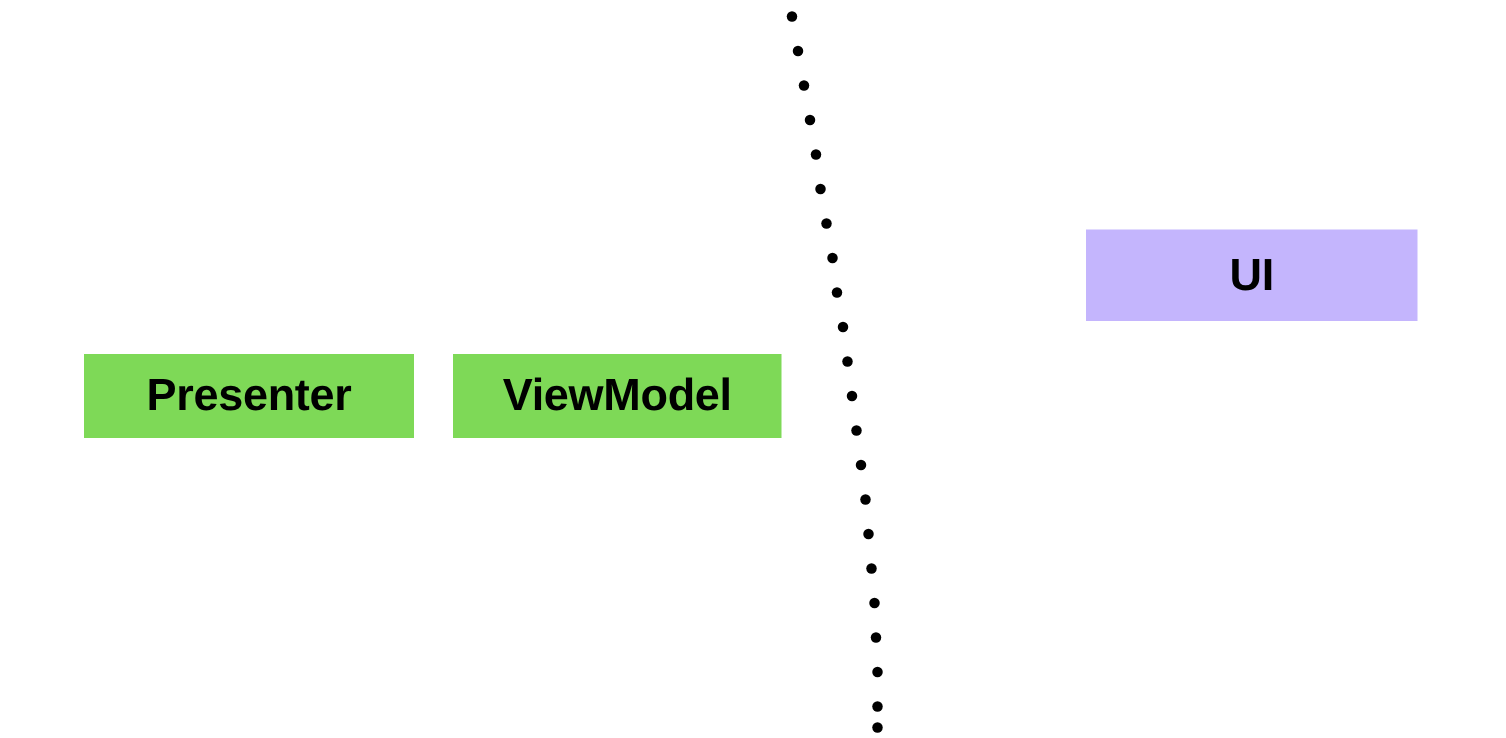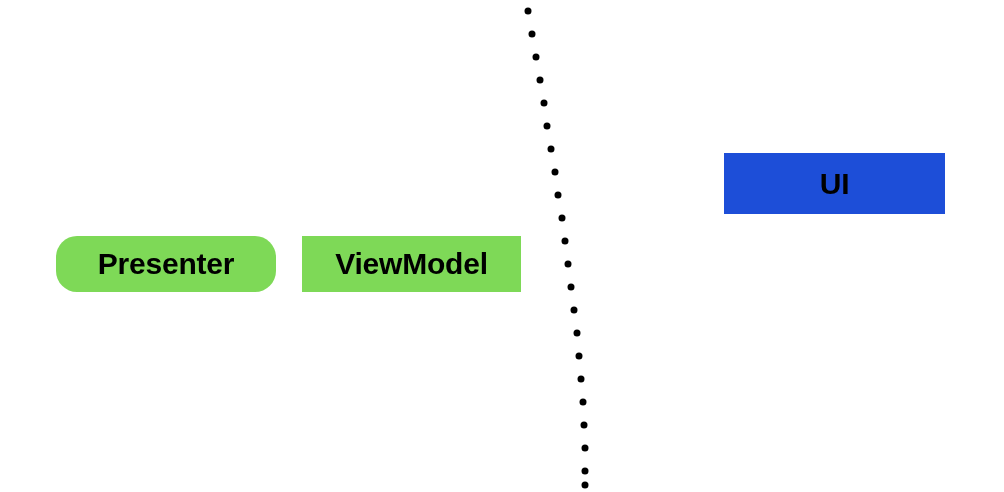--- a/index.html
+++ b/index.html
@@ -27,21 +27,20 @@
     color: #000000;
     line-height: 1;
     user-select: none;
   }
   #node-presenter {
     left: 56px;
     top: 236px;
     width: 220px;
     height: 56px;
     font-size: 30px;
-    border-radius: 21px;
   }
   #node-viewmodel {
     left: 314px;
     top: 236px;
     width: 219px;
     height: 56px;
     font-size: 30px;
   }
   #node-ui {
     left: 724px;
@@ -90,17 +89,17 @@
     </svg>
 
   <div class="node" id="node-presenter" style="left: 56px; top: 236px; width: 220px; height: 56px; background: rgb(126, 217, 87); color: rgb(0, 0, 0);">
     <span>Presenter</span>
   </div>
 
   <div class="node" id="node-viewmodel" style="left: 302px; top: 236px; width: 219px; height: 56px; background: rgb(126, 217, 87); color: rgb(0, 0, 0);">
     <span>ViewModel</span>
   </div>
 
-  <div class="node" id="node-ui" style="left: 724px; top: 153px; width: 221px; height: 61px; background: #1d4ed8; color: rgb(0, 0, 0);">
+  <div class="node" id="node-ui" style="left: 724px; top: 153px; width: 221px; height: 61px; background: #c4b5fd; color: rgb(0, 0, 0);">
     <span>UI</span>
   </div>
 
 </div>
 
 </body></html>

